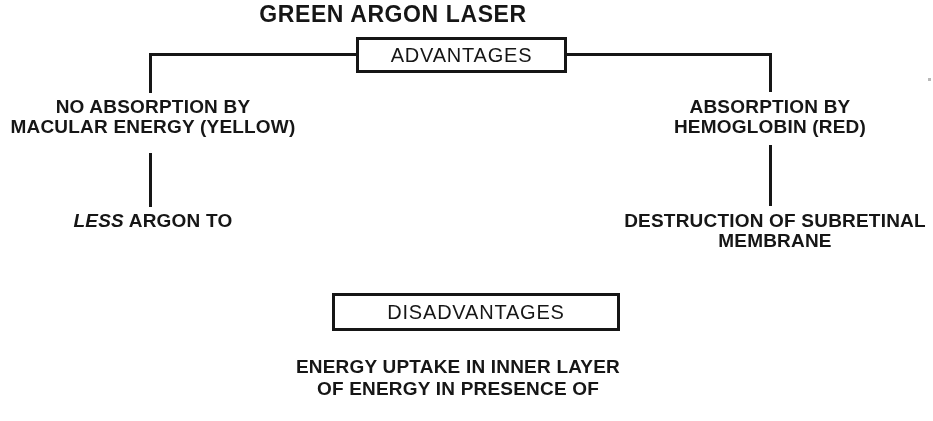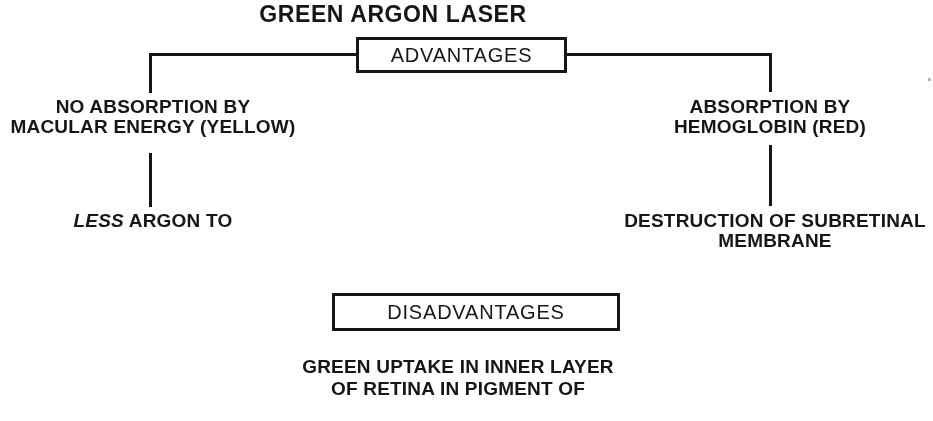--- a/index.html
+++ b/index.html
@@ -130,19 +130,19 @@
   <div class="txt right-cause">
     <div>ABSORPTION BY</div>
     <div>HEMOGLOBIN (RED)</div>
   </div>
 
   <div class="box box-disadvantages">
     <span>DISADVANTAGES</span>
   </div>
 
   <div class="txt bottom-effect">
-    <div>GREEN UPTAKE IN INNER LAYER</div>
-    <div>OF RETINA IN PIGMENT OF</div>
+    <div>ENERGY UPTAKE IN INNER LAYER</div>
+    <div>OF ENERGY IN PRESENCE OF</div>
   </div>
 
   <div class="speck"></div>
 
 </div>
 
 </body></html>

